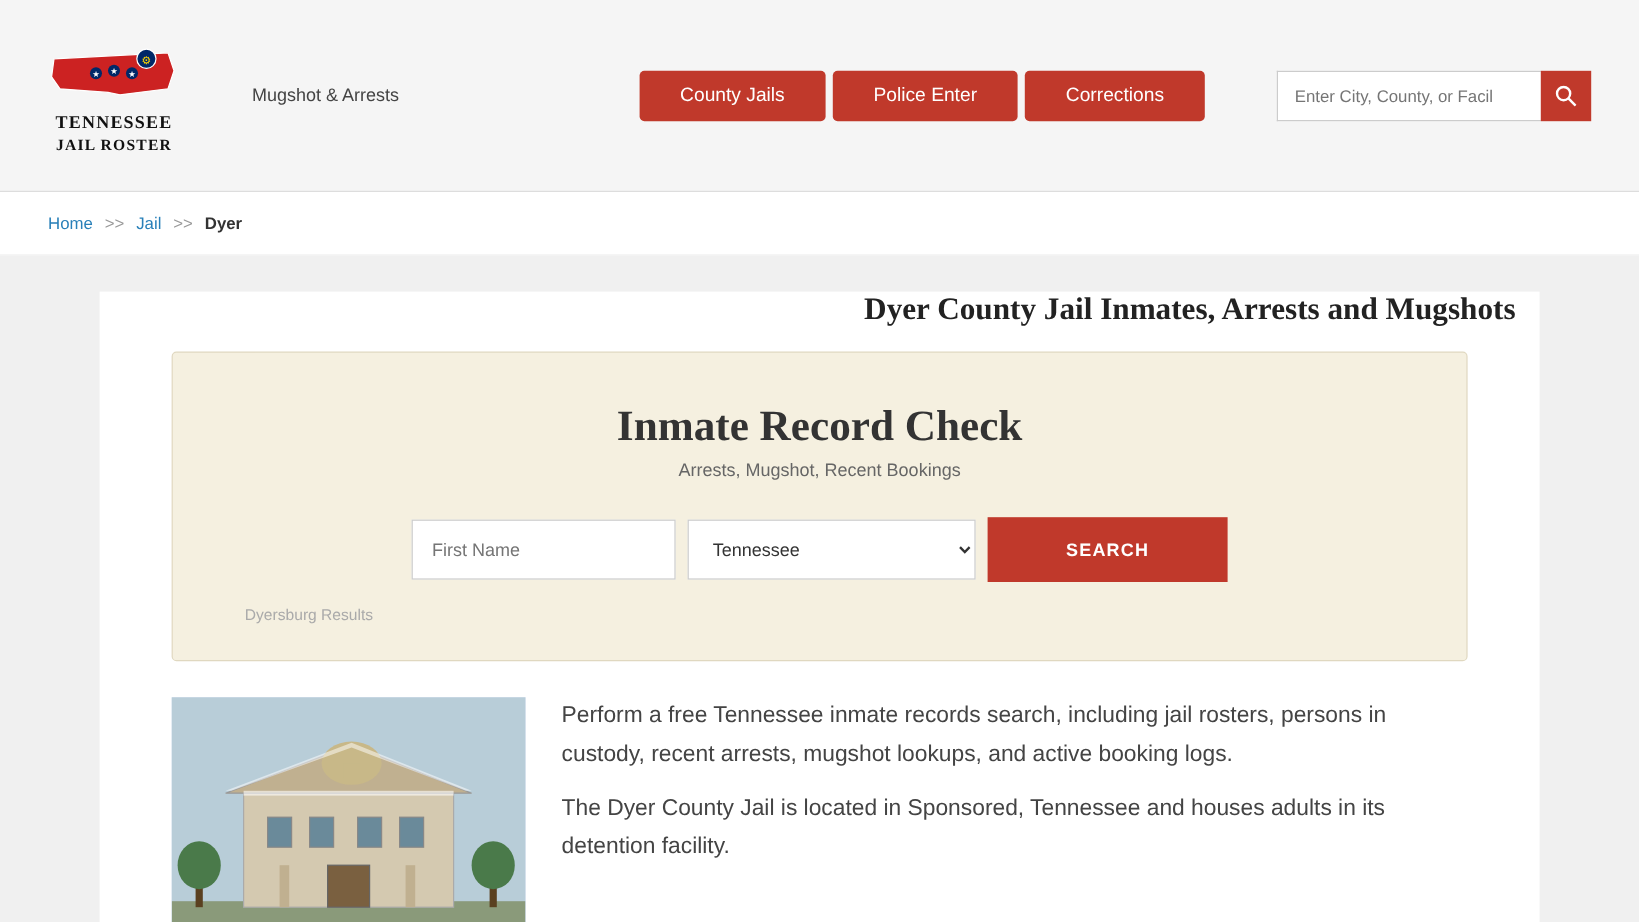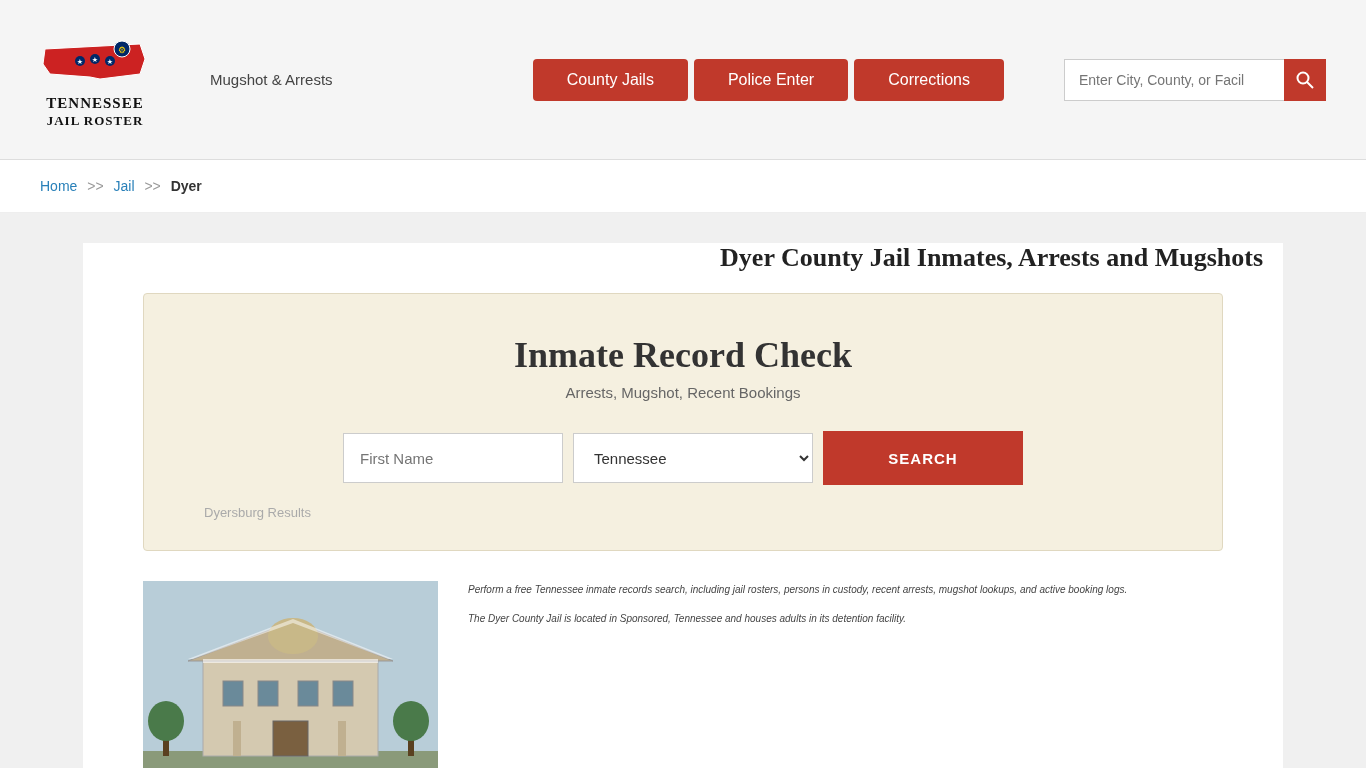--- a/index.html
+++ b/index.html
@@ -206,24 +206,23 @@
       justify-content: center;
       overflow: hidden;
     }
     .building-svg {
       width: 100%;
       height: 100%;
     }
     .bottom-text {
       flex: 1;
       font-family: Arial, sans-serif;
-      font-size: 10px;
+      font-size: 19px;
       line-height: 1.7;
       color: #444;
-      font-style: italic;
     }
     .bottom-text p { margin-bottom: 12px; }
 
     
     .tn-logo-svg {
       width: 110px;
       height: 65px;
     }
   </style>
 </head>

